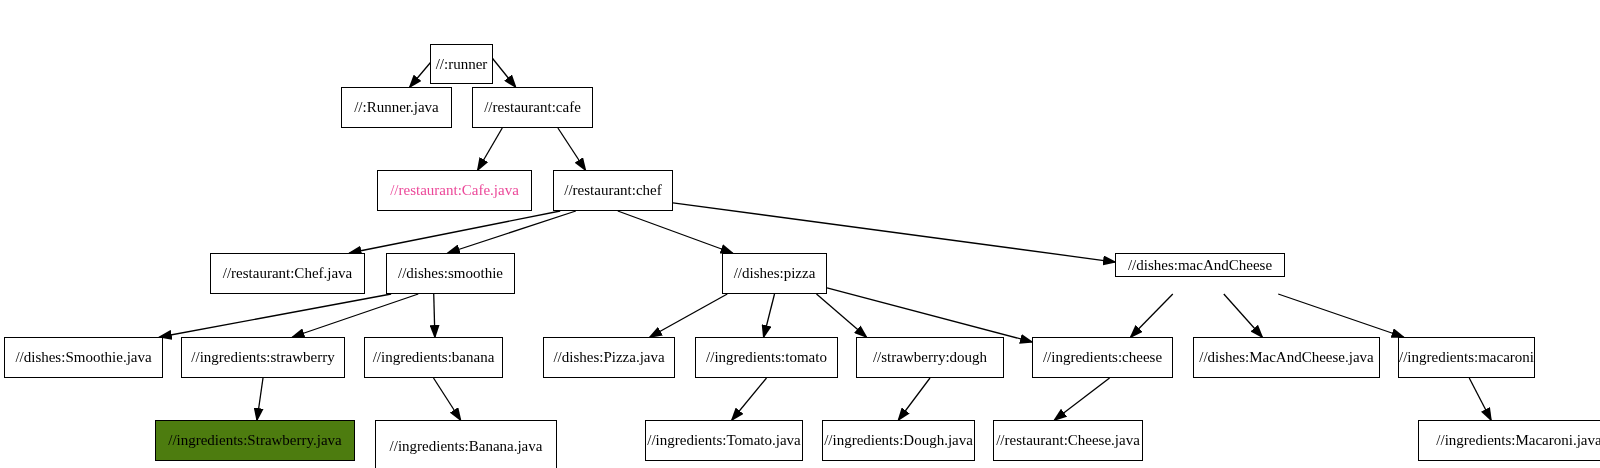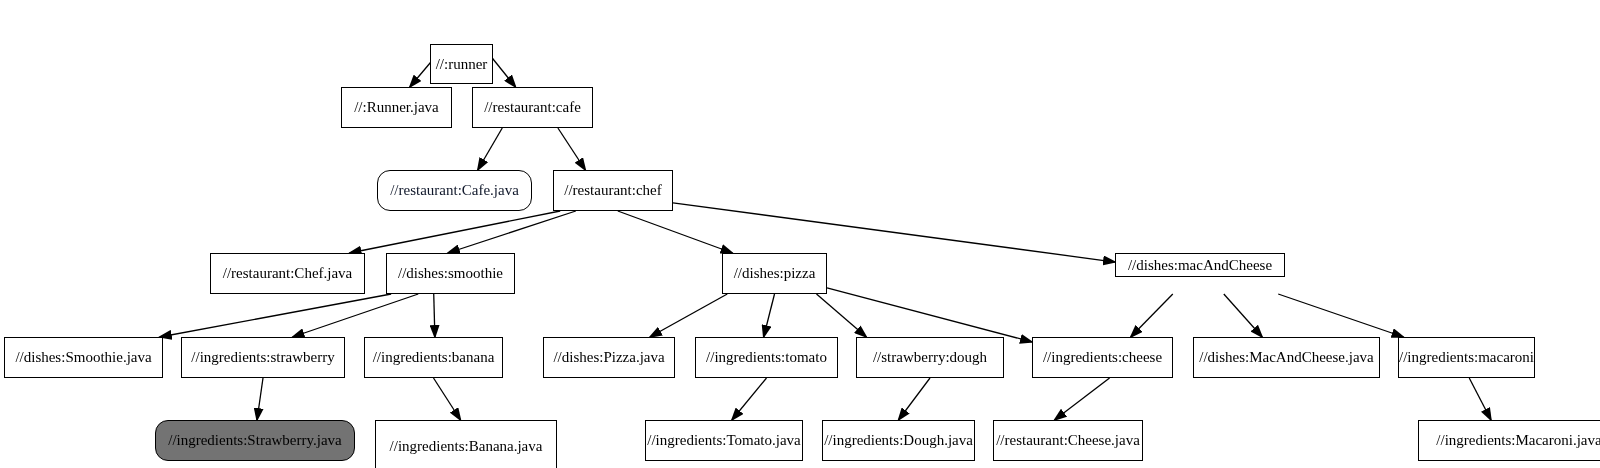--- a/index.html
+++ b/index.html
@@ -78,35 +78,35 @@
       <line x1="1278.2" y1="294" x2="1403.48" y2="337" class="edge" stroke="#000000" marker-end="url(#arrow)"></line>
       <line x1="766.5" y1="378" x2="731.9" y2="420" class="edge" stroke="#000000" marker-end="url(#arrow)"></line>
       <line x1="930" y1="378" x2="898.5" y2="420" class="edge" stroke="#000000" marker-end="url(#arrow)"></line>
       <line x1="1109.55" y1="378" x2="1054.5" y2="420" class="edge" stroke="#000000" marker-end="url(#arrow)"></line>
       <line x1="1469.24" y1="378" x2="1491" y2="420" class="edge" stroke="#000000" marker-end="url(#arrow)"></line>
     </svg>
   <div id="nodes">
       <div class="node" style="left: 430px; top: 5px; width: 63px; height: 40px; background: rgb(255, 255, 255); border-color: rgb(0, 0, 0); color: rgb(0, 0, 0); margin-top: 39px;">//:runner</div>
       <div class="node" style="left: 341px; top: 87px; width: 111px; height: 41px; background: rgb(255, 255, 255); border-color: rgb(0, 0, 0); color: rgb(0, 0, 0);">//:Runner.java</div>
       <div class="node" style="left: 472px; top: 87px; width: 121px; height: 41px; background: rgb(255, 255, 255); border-color: rgb(0, 0, 0); color: rgb(0, 0, 0);">//restaurant:cafe</div>
-      <div class="node" style="left: 377px; top: 170px; width: 155px; height: 41px; background: rgb(255, 255, 255); border-color: rgb(0, 0, 0); color: #0f172a; border-radius: 13px;">//restaurant:Cafe.java</div>
+      <div class="node" style="left: 377px; top: 170px; width: 155px; height: 41px; background: rgb(255, 255, 255); border-color: rgb(0, 0, 0); color: #ec4899;">//restaurant:Cafe.java</div>
       <div class="node" style="left: 553px; top: 170px; width: 120px; height: 41px; background: rgb(255, 255, 255); border-color: rgb(0, 0, 0); color: rgb(0, 0, 0);">//restaurant:chef</div>
       <div class="node" style="left: 210px; top: 253px; width: 155px; height: 41px; background: rgb(255, 255, 255); border-color: rgb(0, 0, 0); color: rgb(0, 0, 0);">//restaurant:Chef.java</div>
       <div class="node" style="left: 386px; top: 253px; width: 129px; height: 41px; background: rgb(255, 255, 255); border-color: rgb(0, 0, 0); color: rgb(0, 0, 0);">//dishes:smoothie</div>
       <div class="node" style="left: 722px; top: 253px; width: 105px; height: 41px; background: rgb(255, 255, 255); border-color: rgb(0, 0, 0); color: rgb(0, 0, 0);">//dishes:pizza</div>
       <div class="node" style="left: 1115px; top: 253px; width: 170px; height: 24px; background: rgb(255, 255, 255); border-color: rgb(0, 0, 0); color: rgb(0, 0, 0);">//dishes:macAndCheese</div>
       <div class="node" style="left: 4px; top: 337px; width: 159px; height: 41px; background: rgb(255, 255, 255); border-color: rgb(0, 0, 0); color: rgb(0, 0, 0);">//dishes:Smoothie.java</div>
       <div class="node" style="left: 181px; top: 337px; width: 164px; height: 41px; background: rgb(255, 255, 255); border-color: rgb(0, 0, 0); color: rgb(0, 0, 0);">//ingredients:strawberry</div>
       <div class="node" style="left: 364px; top: 337px; width: 139px; height: 41px; background: rgb(255, 255, 255); border-color: rgb(0, 0, 0); color: rgb(0, 0, 0);">//ingredients:banana</div>
       <div class="node" style="left: 543px; top: 337px; width: 132px; height: 41px; background: rgb(255, 255, 255); border-color: rgb(0, 0, 0); color: rgb(0, 0, 0);">//dishes:Pizza.java</div>
       <div class="node" style="left: 695px; top: 337px; width: 143px; height: 41px; background: rgb(255, 255, 255); border-color: rgb(0, 0, 0); color: rgb(0, 0, 0);">//ingredients:tomato</div>
       <div class="node" style="left: 856px; top: 337px; width: 148px; height: 41px; background: rgb(255, 255, 255); border-color: rgb(0, 0, 0); color: rgb(0, 0, 0);">//strawberry:dough</div>
       <div class="node" style="left: 1032px; top: 337px; width: 141px; height: 41px; background: rgb(255, 255, 255); border-color: rgb(0, 0, 0); color: rgb(0, 0, 0);">//ingredients:cheese</div>
       <div class="node" style="left: 1193px; top: 337px; width: 187px; height: 41px; background: rgb(255, 255, 255); border-color: rgb(0, 0, 0); color: rgb(0, 0, 0); text-align: center;">//dishes:MacAndCheese.java</div>
       <div class="node" style="left: 1398px; top: 337px; width: 137px; height: 41px; background: rgb(255, 255, 255); border-color: rgb(0, 0, 0); color: rgb(0, 0, 0);">//ingredients:macaroni</div>
-      <div class="node" style="left: 155px; top: 420px; width: 200px; height: 41px; background: #737373; border-color: rgb(0, 0, 0); color: rgb(0, 0, 0); border-radius: 13px;">//ingredients:Strawberry.java</div>
+      <div class="node" style="left: 155px; top: 420px; width: 200px; height: 41px; background: #4d7c0f; border-color: rgb(0, 0, 0); color: rgb(0, 0, 0);">//ingredients:Strawberry.java</div>
       <div class="node" style="left: 375px; top: 420px; width: 182px; height: 53px; background: rgb(255, 255, 255); border-color: rgb(0, 0, 0); color: rgb(0, 0, 0);">//ingredients:Banana.java</div>
       <div class="node" style="left: 645px; top: 420px; width: 158px; height: 41px; background: rgb(255, 255, 255); border-color: rgb(0, 0, 0); color: rgb(0, 0, 0);">//ingredients:Tomato.java</div>
       <div class="node" style="left: 822px; top: 420px; width: 153px; height: 41px; background: rgb(255, 255, 255); border-color: rgb(0, 0, 0); color: rgb(0, 0, 0);">//ingredients:Dough.java</div>
       <div class="node" style="left: 993px; top: 420px; width: 150px; height: 41px; background: rgb(255, 255, 255); border-color: rgb(0, 0, 0); color: rgb(0, 0, 0);">//restaurant:Cheese.java</div>
       <div class="node" style="left: 1402px; top: 420px; width: 202px; height: 41px; background: rgb(255, 255, 255); border-color: rgb(0, 0, 0); color: rgb(0, 0, 0); margin-left: 16px;">//ingredients:Macaroni.java</div>
     </div>
 </div>
 
 </body></html>

